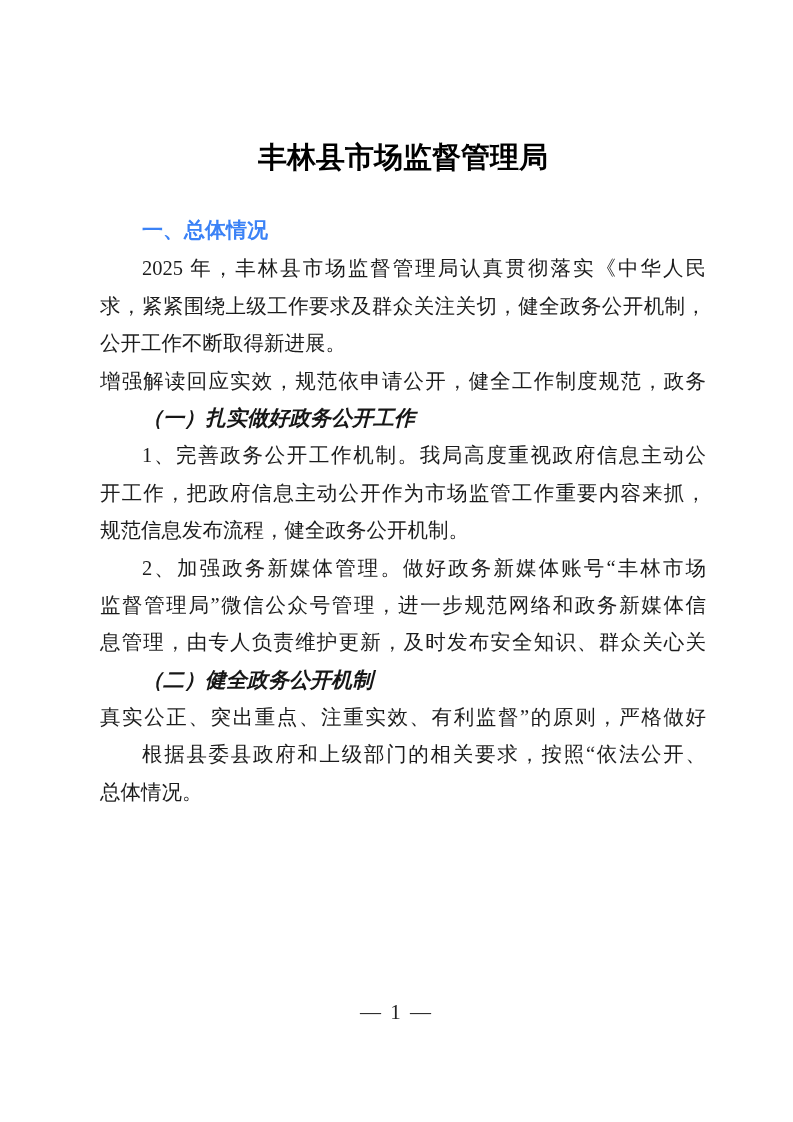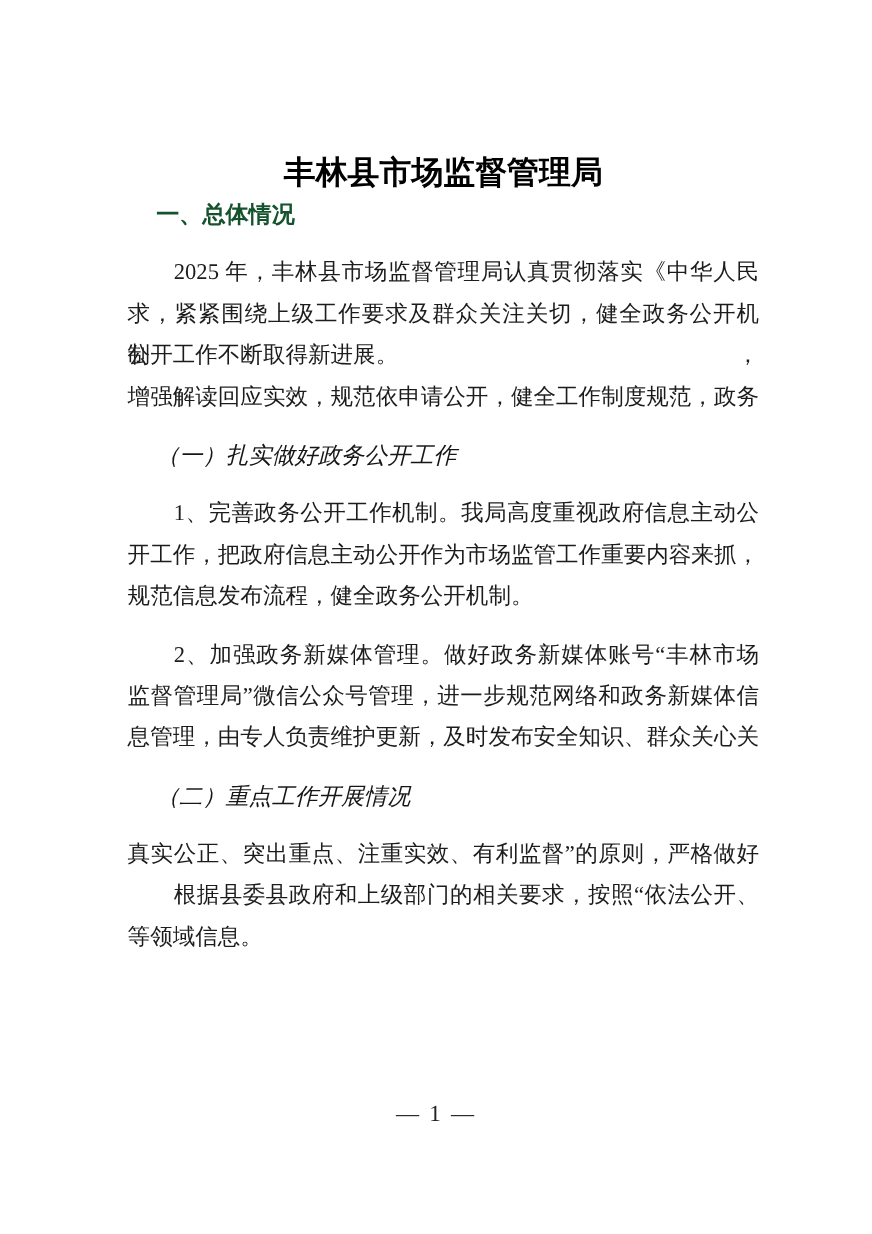--- a/index.html
+++ b/index.html
@@ -18,44 +18,45 @@
     top: 137px;
     width: 606px;
   }
   .title {
     font-family: "Liberation Serif", serif;
     font-weight: 700;
     font-size: 29px;
     line-height: 40px;
     text-align: center;
     color: #000000;
+    margin-bottom: 36px;
   }
   .title-line { white-space: nowrap; }
   .h1 {
-    font-family: Liberation Serif, serif;
+    font-family: Liberation Mono, monospace;
     font-weight: 600;
     font-size: 21px;
     line-height: 37.4px;
     height: 37.4px;
     padding-left: 42px;
-    color: #14532d;
+    color: #3b82f6;
     white-space: nowrap;
   }
   .h2 {
     font-family: "Liberation Serif", serif;
-    font-weight: 400;
+    font-weight: 700;
     font-style: italic;
     font-size: 21px;
     line-height: 37.4px;
     height: 37.4px;
     padding-left: 42px;
     color: #161616;
     white-space: nowrap;
   }
-  .para { margin: 16px; }
+  .para { margin: 0; }
   .line {
     font-size: 20.5px;
     line-height: 37.4px;
     height: 37.4px;
     color: #1c1c1c;
   }
   .line.fill {
     text-align: justify;
     text-align-last: justify;
   }
@@ -90,22 +91,22 @@
       <div class="para">
         <div class="line first fill">1、完善政务公开工作机制。我局高度重视政府信息主动公</div>
         <div class="line fill">开工作，把政府信息主动公开作为市场监管工作重要内容来抓，</div>
         <div class="line">规范信息发布流程，健全政务公开机制。</div>
       </div>
       <div class="para">
         <div class="line first fill">2、加强政务新媒体管理。做好政务新媒体账号“丰林市场</div>
         <div class="line fill">监督管理局”微信公众号管理，进一步规范网络和政务新媒体信</div>
         <div class="line fill">息管理，由专人负责维护更新，及时发布安全知识、群众关心关</div>
       </div>
-      <div class="h2">（二）重点工作开展情况</div>
+      <div class="h2">（二）健全政务公开机制</div>
       <div class="para">
         <div class="line fill">真实公正、突出重点、注重实效、有利监督”的原则，严格做好</div>
         <div class="line first fill">根据县委县政府和上级部门的相关要求，按照“依法公开、</div>
-        <div class="line">等领域信息。</div>
+        <div class="line">总体情况。</div>
       </div>
     </div>
 </div>
 
 <div class="footer">— 1 —</div>
 
 </body></html>

